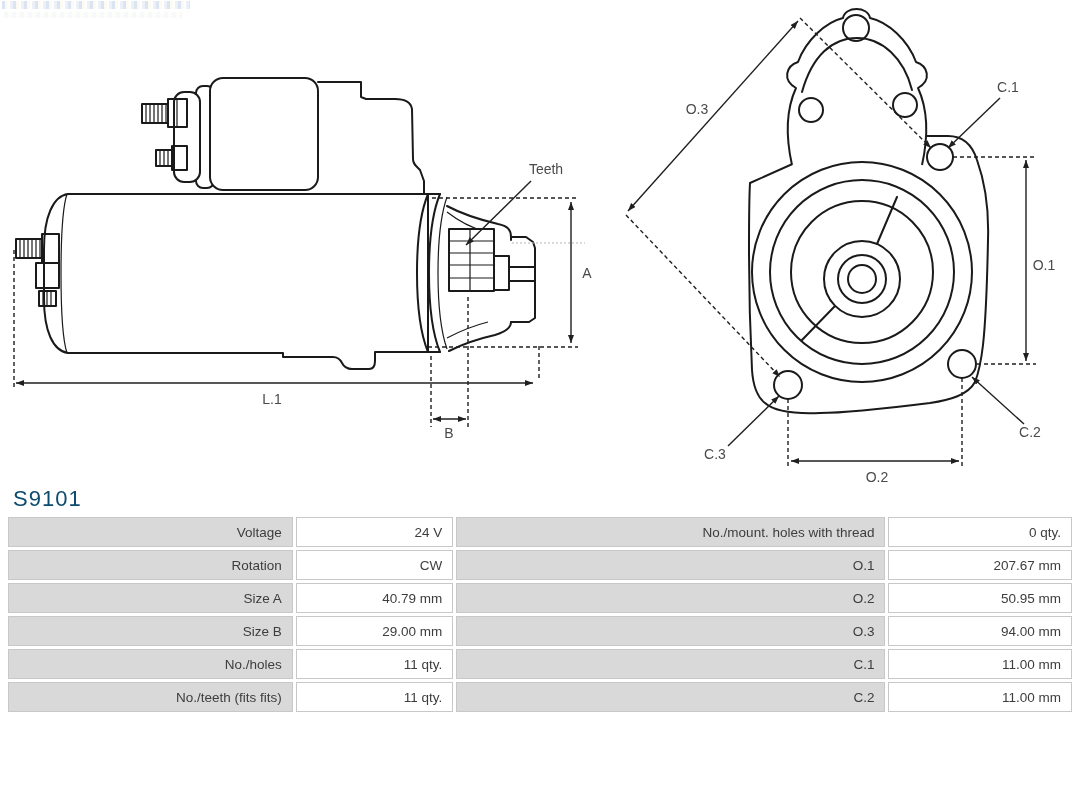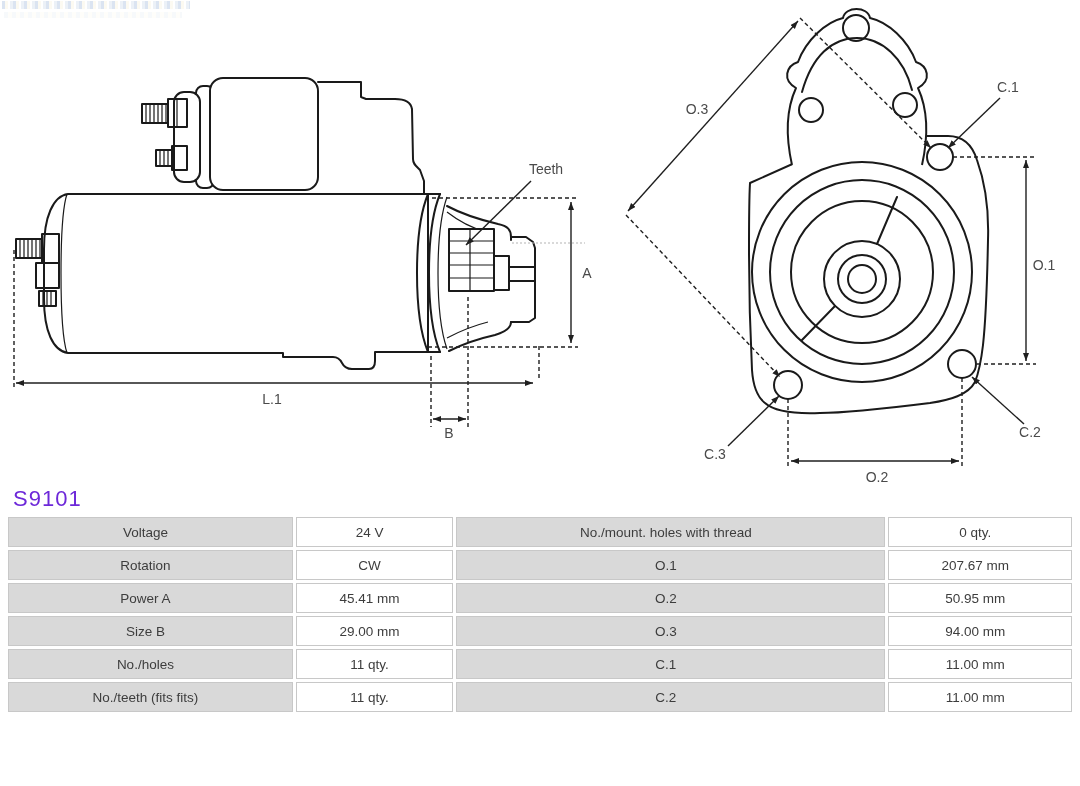--- a/index.html
+++ b/index.html
@@ -7,24 +7,24 @@
         font-family:"Liberation Sans",sans-serif;}
   .watermark{position:absolute;left:2px;top:1px;width:190px;height:18px;opacity:.55;filter:blur(.6px);}
   .watermark .strip1{position:absolute;left:0;top:0;width:188px;height:8px;
      background:repeating-linear-gradient(90deg,rgba(110,145,200,.45) 0 3px,rgba(244,238,210,.55) 3px 6px,
      rgba(255,255,255,.2) 6px 8px,rgba(170,190,220,.4) 8px 11px);}
   .watermark .strip2{position:absolute;left:2px;top:11px;width:178px;height:6px;opacity:.6;
      background:repeating-linear-gradient(90deg,rgba(190,205,225,.4) 0 4px,rgba(250,245,225,.45) 4px 8px);}
   .drawing{position:absolute;}
   #side-view{left:0;top:0;}
   #front-view{left:600px;top:0;}
-  .part-number{position:absolute;left:13px;top:486px;font-size:22px;letter-spacing:1px;color:#6d28d9;}
+  .part-number{position:absolute;left:13px;top:486px;font-size:22px;letter-spacing:1px;color:#0c4a6e;}
   table.specs{position:absolute;left:5px;top:514px;width:1070px;border-collapse:separate;
       border-spacing:3px;table-layout:fixed;}
-  table.specs td{height:28px;font-size:13.5px;color:#3d3d3d;text-align:center;
+  table.specs td{height:28px;font-size:13.5px;color:#3d3d3d;text-align:right;
       padding:0 10px 0 0;vertical-align:middle;border:1px solid #c8c8c8;
       white-space:nowrap;overflow:hidden;}
   td.lbl{background:#d9d9d9;}
   td.val{background:#ffffff;margin-left:42px;}
   svg text{font-family:"Liberation Sans",sans-serif;font-size:14px;fill:#4a4a4a;}
   .outline{fill:none;stroke:#1a1a1a;stroke-width:2;stroke-linejoin:round;stroke-linecap:round;}
   .outline-w{fill:#ffffff;stroke:#1a1a1a;stroke-width:2;stroke-linejoin:round;}
   .thin{fill:none;stroke:#1a1a1a;stroke-width:1.2;}
   .dim{fill:none;stroke:#1f1f1f;stroke-width:1.4;}
   .dash{fill:none;stroke:#1f1f1f;stroke-width:1.4;stroke-dasharray:4 3;}
@@ -200,22 +200,22 @@
         <td class="lbl">No./mount. holes with thread</td>
         <td class="val">0 qty.</td>
       </tr>
       <tr>
         <td class="lbl">Rotation</td>
         <td class="val">CW</td>
         <td class="lbl">O.1</td>
         <td class="val">207.67 mm</td>
       </tr>
       <tr>
-        <td class="lbl">Power A</td>
-        <td class="val">45.41 mm</td>
+        <td class="lbl">Size A</td>
+        <td class="val">40.79 mm</td>
         <td class="lbl">O.2</td>
         <td class="val">50.95 mm</td>
       </tr>
       <tr>
         <td class="lbl">Size B</td>
         <td class="val">29.00 mm</td>
         <td class="lbl">O.3</td>
         <td class="val">94.00 mm</td>
       </tr>
       <tr>

